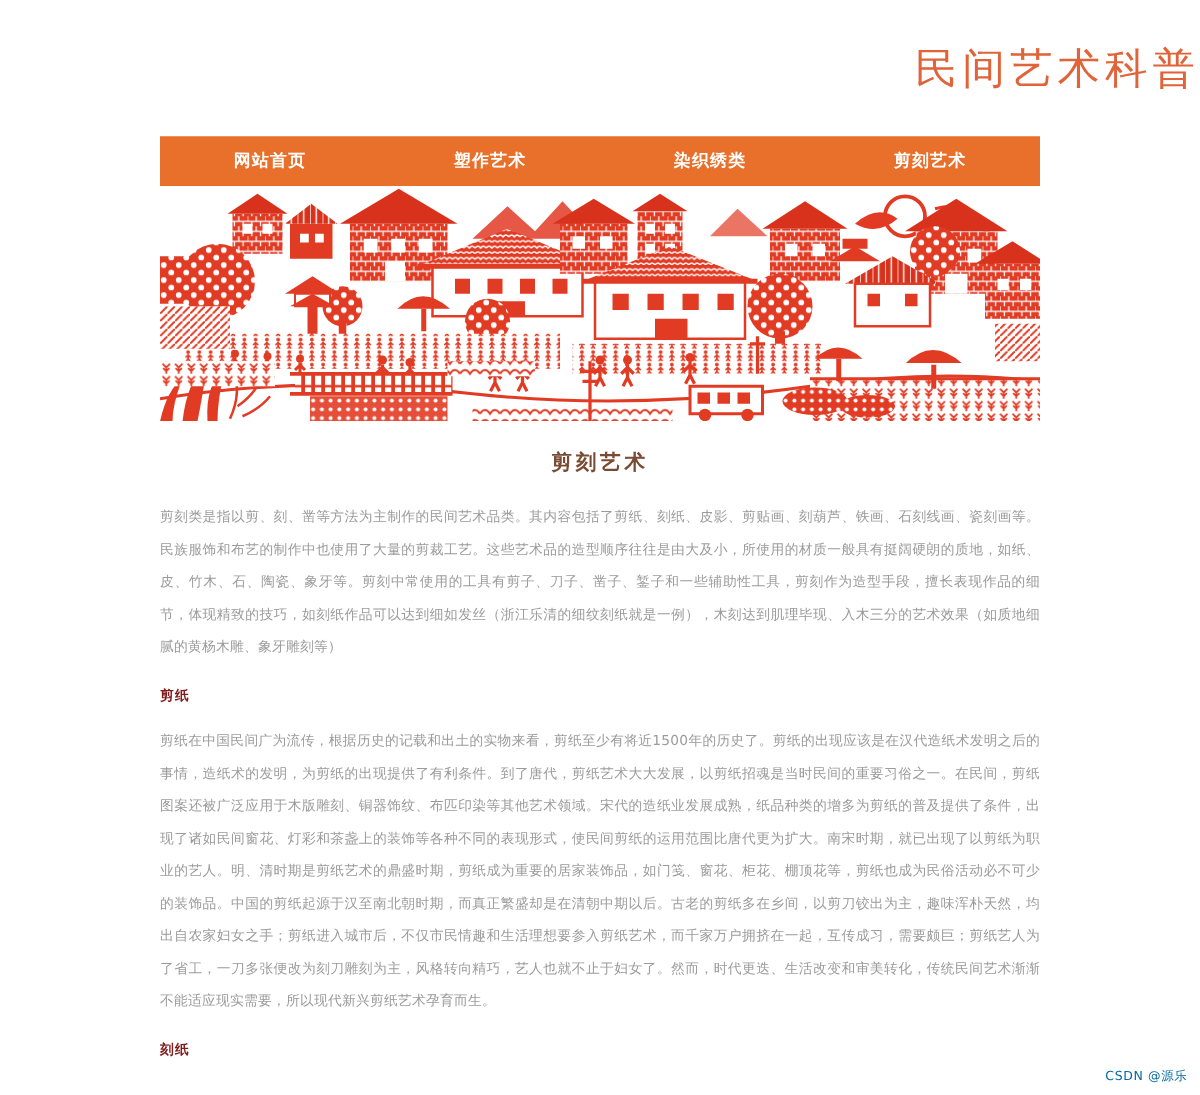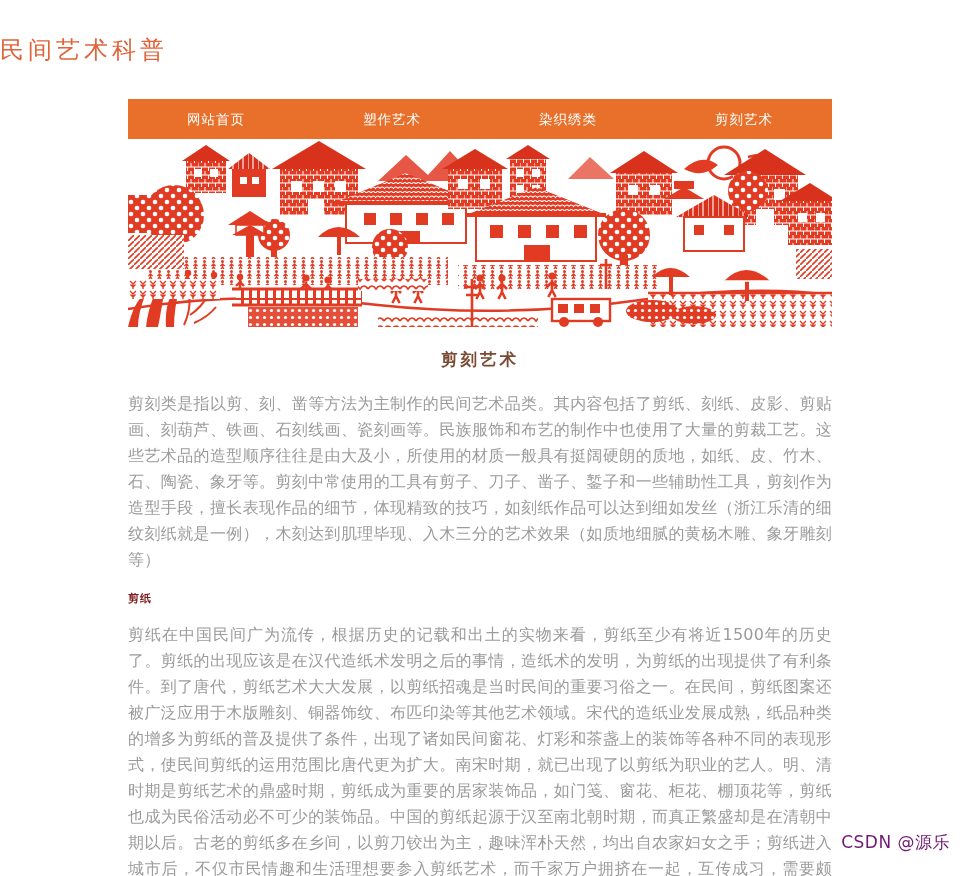--- a/index.html
+++ b/index.html
@@ -11,24 +11,24 @@
     width: 960px;
     height: 876px;
     background: #ffffff;
     font-family: "DejaVu Sans", "Liberation Sans", sans-serif;
     overflow: hidden;
     position: relative;
   }
 
   
   .page-title {
-    text-align: left;
+    text-align: right;
     color: #e0643a;
     font-family: "DejaVu Serif", "Liberation Serif", serif;
-    font-size: 24px;
+    font-size: 34px;
     font-weight: 400;
     letter-spacing: 4px;
     line-height: 1;
     padding-top: 38px;
     margin: 0;
     user-select: none;
   }
 
   
   .container {
@@ -39,20 +39,21 @@
 
   
   .navbar {
     background: #e8702a;
     height: 40px;
     display: flex;
     align-items: center;
     justify-content: space-between;
     padding: 0 0px;
     box-sizing: border-box;
+    font-weight: bold;
   }
   .nav-item {
     flex: 1 1 0;
     text-align: center;
     color: #ffffff;
     font-size: 13.5px;
     letter-spacing: 1px;
     line-height: 40px;
     cursor: pointer;
     text-decoration: none;
@@ -87,34 +88,34 @@
   }
   .sub-title {
     color: #7f1d1d;
     font-size: 11px;
     font-weight: bold;
     letter-spacing: 1px;
     margin: 18px 0 10px 0;
   }
   .body-text {
     color: #9b9b9b;
-    font-size: 16px;
+    font-size: 11px;
     line-height: 26px;
     text-align: justify;
     letter-spacing: 0.2px;
     margin: 16px 0 6px 0;
   }
 
   
   .watermark {
     position: absolute;
     right: 10px;
-    bottom: 22px;
-    color: #701a75;
-    font-size: 17px;
+    bottom: 8px;
+    color: #0369a1;
+    font-size: 10px;
     letter-spacing: 0.5px;
     user-select: none;
   }
 </style>
 </head>
 <body>
 
 <h1 class="page-title">民间艺术科普</h1>
 
 <div class="container">

